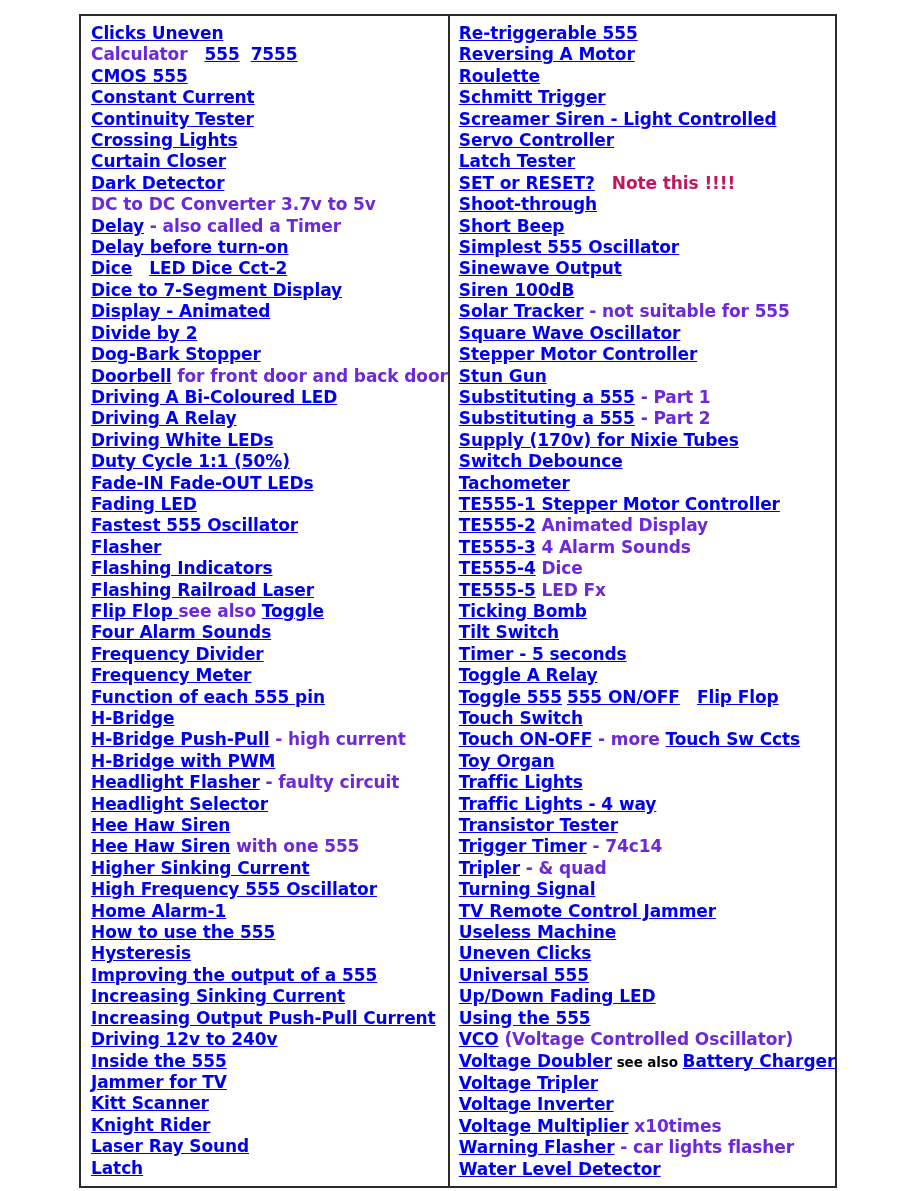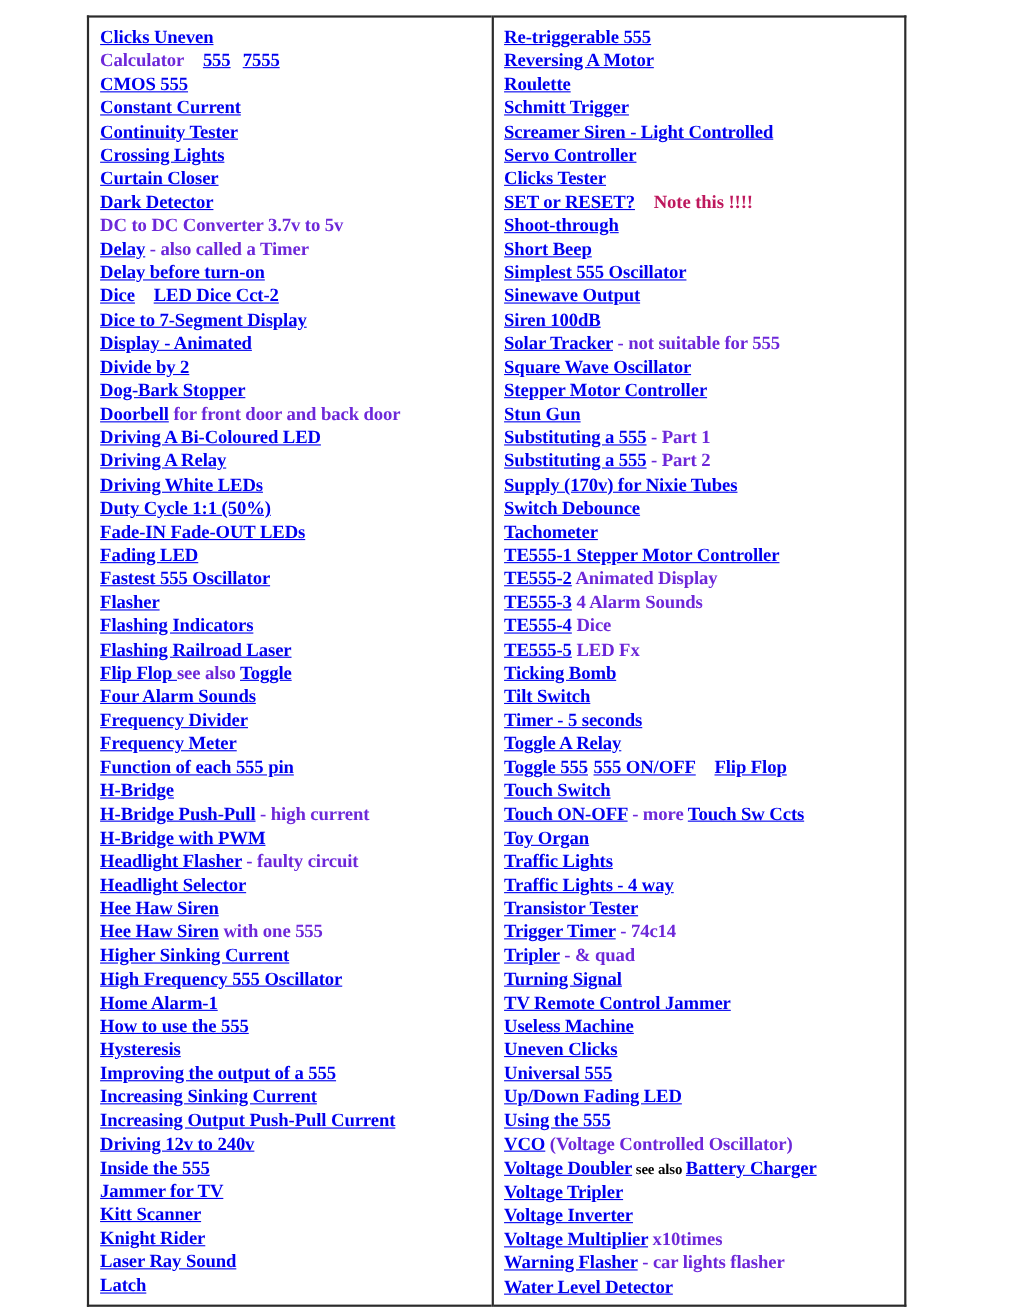--- a/index.html
+++ b/index.html
@@ -10,21 +10,20 @@
   body {
     width: 920px;
     height: 1191px;
     font-family: "DejaVu Sans", "Liberation Sans", sans-serif;
     overflow: hidden;
   }
   #page {
     position: relative;
     width: 920px;
     height: 840px;
-    font-family: Liberation Serif, serif;
   }
   .index-table {
     position: absolute;
     left: 79px;
     top: 14px;
     width: 745px;
     border: 2px solid #2b2b2b;
     border-collapse: collapse;
     background: #ffffff;
   }
@@ -138,21 +137,21 @@
             </div>
       </td>
       <td class="col col-right">
         <div id="right-col">
               <div class="row"><a class="lnk" href="#">Re-triggerable 555</a></div>
               <div class="row"><a class="lnk" href="#">Reversing A Motor</a></div>
               <div class="row"><a class="lnk" href="#">Roulette</a></div>
               <div class="row"><a class="lnk" href="#">Schmitt Trigger</a></div>
               <div class="row"><a class="lnk" href="#">Screamer Siren - Light Controlled</a></div>
               <div class="row"><a class="lnk" href="#">Servo Controller</a></div>
-              <div class="row"><a class="lnk" href="#">Clicks Tester</a></div>
+              <div class="row"><a class="lnk" href="#">Latch Tester</a></div>
               <div class="row"><a class="lnk" href="#">SET or RESET?</a><span class="sp3"></span><span class="note">Note this !!!!</span></div>
               <div class="row"><a class="lnk" href="#">Shoot-through</a></div>
               <div class="row"><a class="lnk" href="#">Short Beep</a></div>
               <div class="row"><a class="lnk" href="#">Simplest 555 Oscillator</a></div>
               <div class="row"><a class="lnk" href="#">Sinewave Output</a></div>
               <div class="row"><a class="lnk" href="#">Siren 100dB</a></div>
               <div class="row"><a class="lnk" href="#">Solar Tracker</a><span class="plain"> - not suitable for 555</span></div>
               <div class="row"><a class="lnk" href="#">Square Wave Oscillator</a></div>
               <div class="row"><a class="lnk" href="#">Stepper Motor Controller</a></div>
               <div class="row"><a class="lnk" href="#">Stun Gun</a></div>

